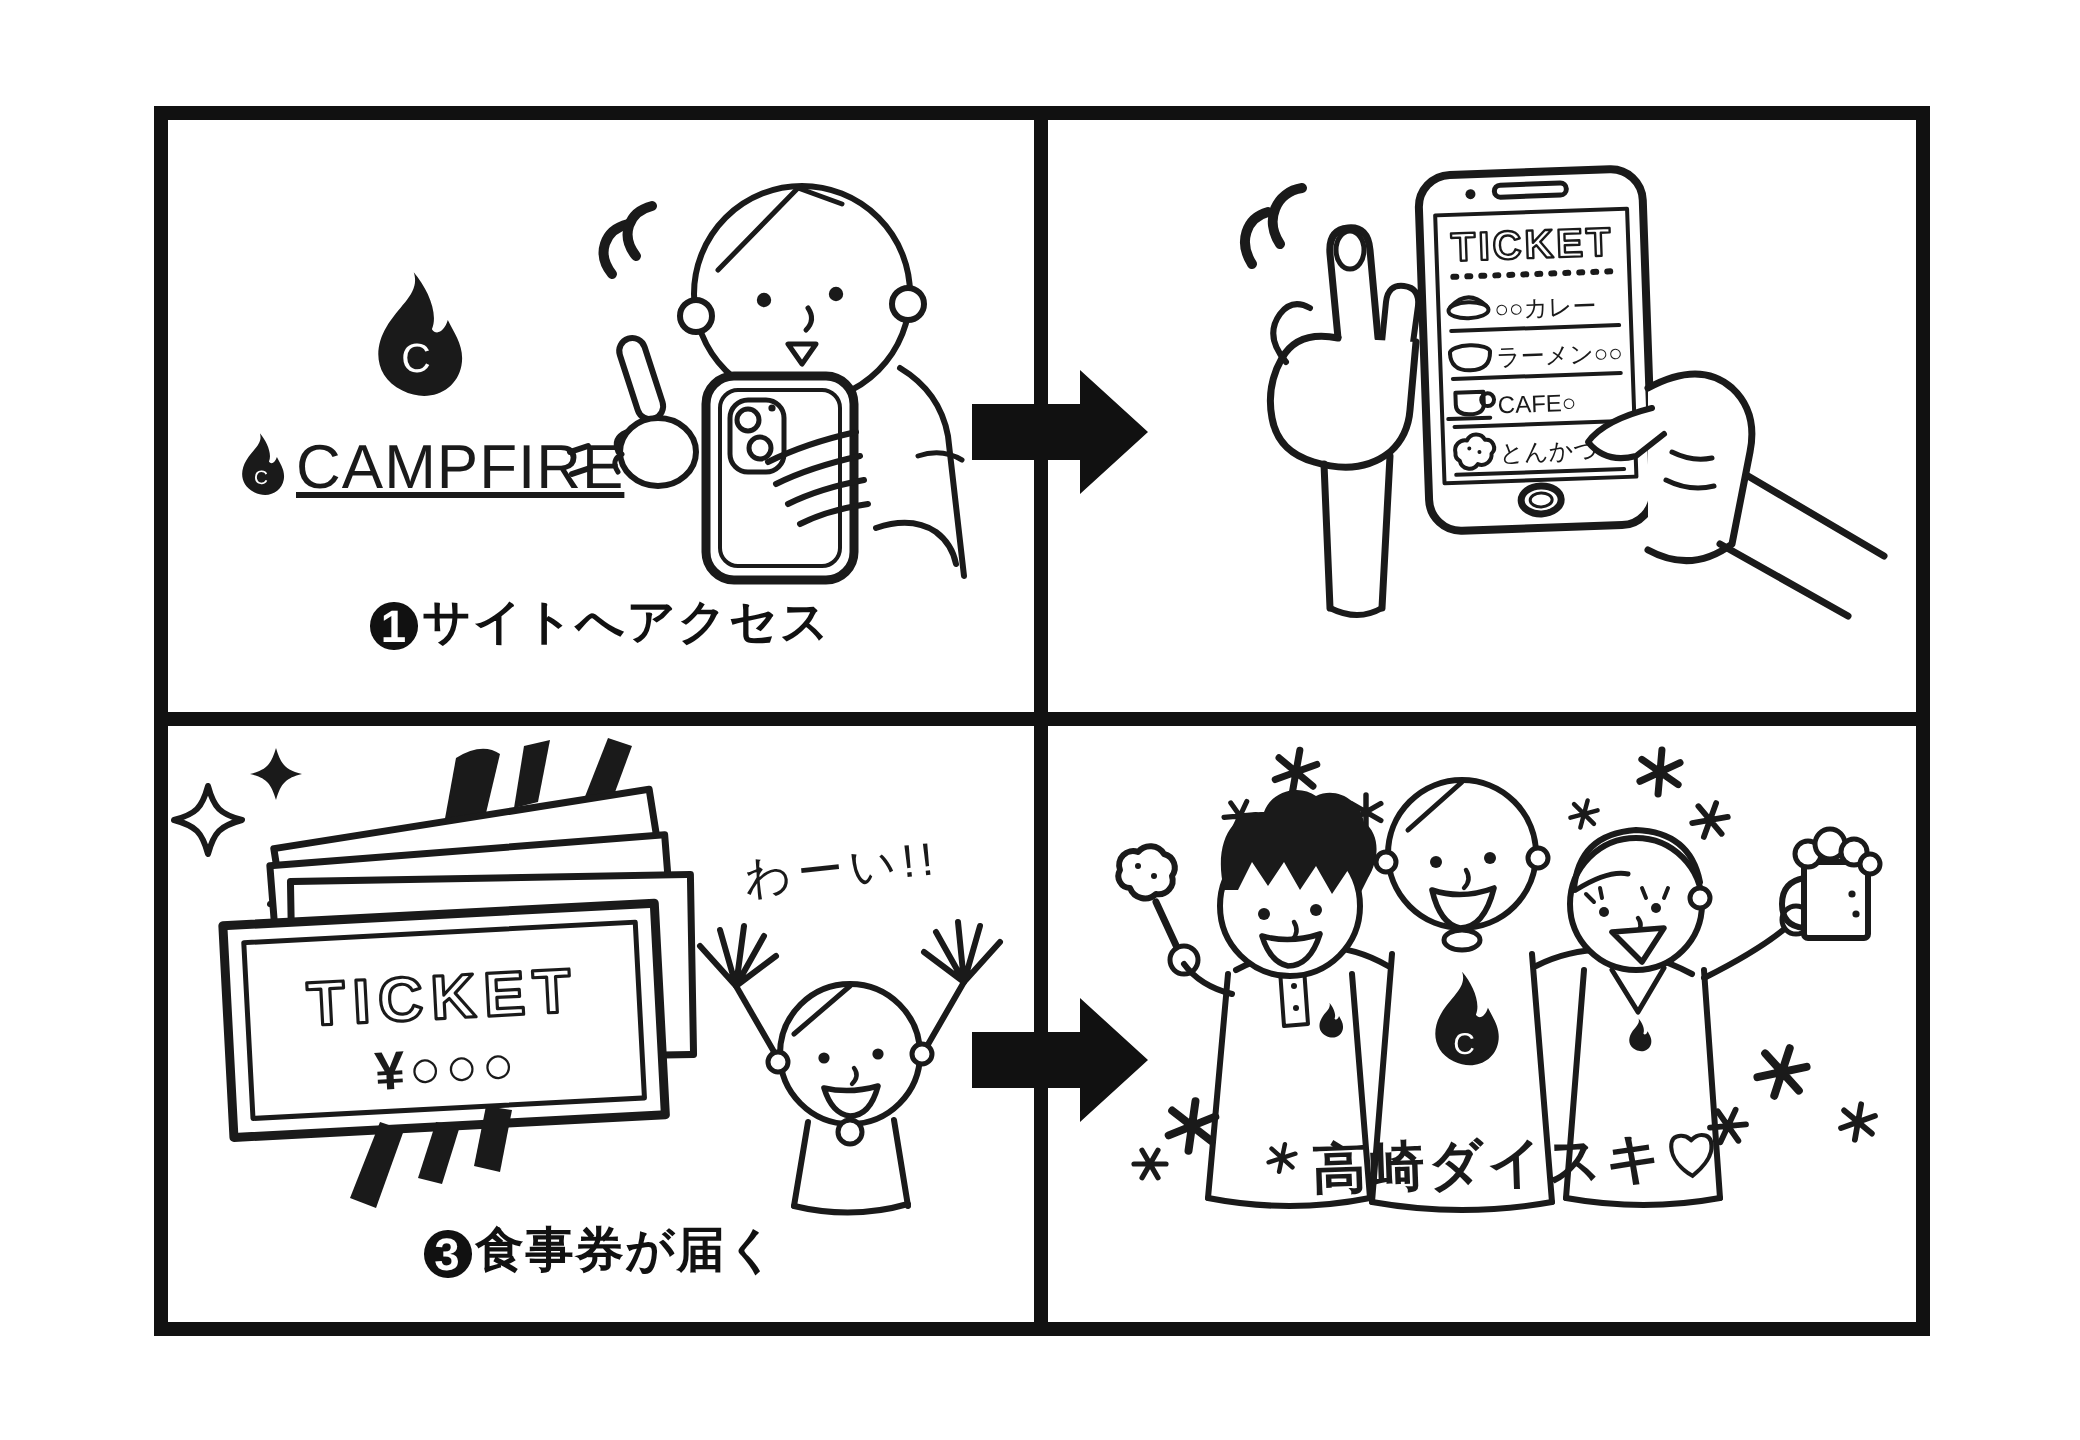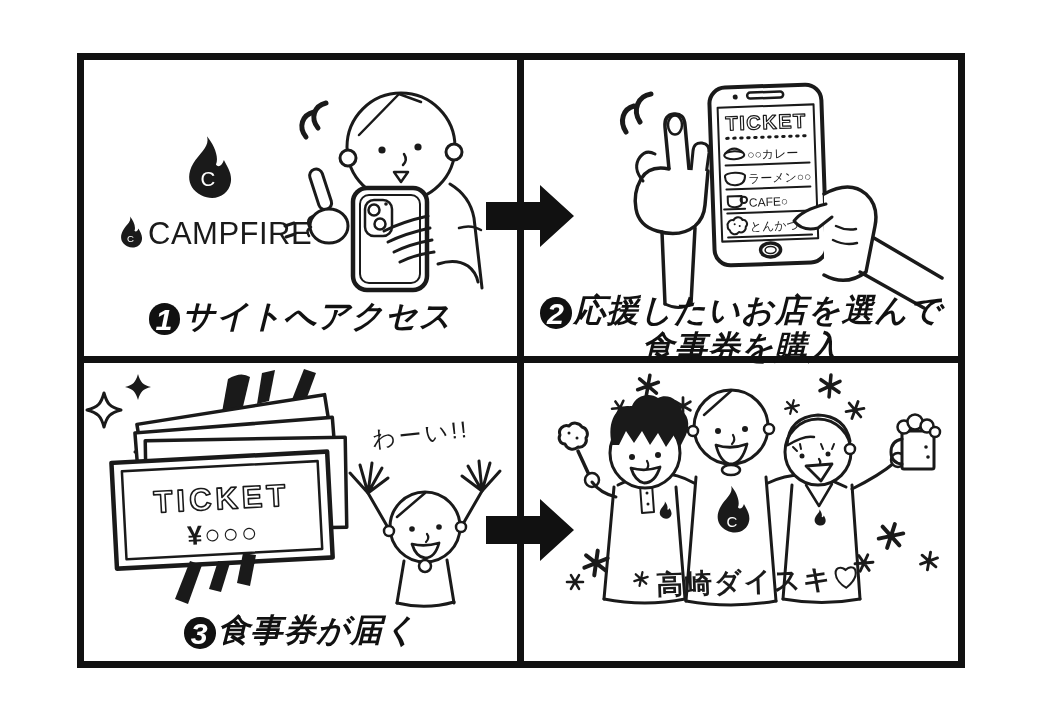--- a/index.html
+++ b/index.html
@@ -8,32 +8,32 @@
   .grid{position:absolute;left:77px;top:53px;width:888px;height:615px;
         border:7px solid #111;box-sizing:border-box;background:#fff;}
   .vdiv{position:absolute;left:433px;top:0;width:7px;height:601px;background:#111;}
   .hdiv{position:absolute;left:0;top:296px;width:874px;height:7px;background:#111;}
   .panel{position:absolute;}
   .p1{left:0;top:0;width:433px;height:296px;}
   .p2{left:440px;top:0;width:434px;height:296px;}
   .p3{left:0;top:303px;width:433px;height:298px;}
   .p4{left:440px;top:303px;width:434px;height:298px;}
   .caption{position:absolute;left:0;right:0;text-align:center;font-weight:800;
-           font-size:32px;letter-spacing:1px;line-height:1.16;color:#111;font-style:italic;}
+           font-size:24px;letter-spacing:1px;line-height:1.16;color:#111;}
   .badge{display:inline-block;width:1.04em;height:1.04em;line-height:1.08em;border-radius:50%;
          background:#111;color:#fff;text-align:center;font-size:0.95em;font-weight:bold;
          margin-right:2px;vertical-align:-0.1em;}
   .abs{position:absolute;}
   .ink{stroke:#1a1a1a;fill:none;stroke-width:3;stroke-linecap:round;stroke-linejoin:round;}
   .inkfill{fill:#1a1a1a;stroke:none;}
   svg text{font-family:"Liberation Sans",sans-serif;}
   .outline-text{fill:#fff;stroke:#1a1a1a;font-weight:bold;}
   .hand-label{fill:#1a1a1a;}
   .wordmark{position:absolute;left:34px;top:156px;display:flex;align-items:flex-end;gap:5px;}
-  .wordmark .wm-text{font-size:31px;font-weight:500;letter-spacing:0.5px;color:#1a1a1a;line-height:1;}
+  .wordmark .wm-text{font-size:31px;font-weight:500;letter-spacing:0.5px;color:#1a1a1a;line-height:1;text-decoration:underline;}
   .speech{position:absolute;left:288px;top:56px;font-size:23px;letter-spacing:3px;
           transform:rotate(-6deg);white-space:nowrap;}
   .handwriting{position:absolute;left:132px;top:200px;width:230px;font-size:27px;font-weight:bold;
           letter-spacing:2px;transform:rotate(-2deg);white-space:nowrap;}
   .arrow{position:absolute;width:88px;height:62px;}
   #arrow-top{left:486px;top:185px;}
   #arrow-bottom{left:486px;top:499px;}
   .defs-holder{position:absolute;width:0;height:0;overflow:hidden;}
 </style>
 </head>
@@ -166,24 +166,20 @@
           <ellipse cx="66" cy="174" rx="5.5" ry="3.5" stroke-width="1.5"></ellipse>
         </g>
         <g class="ink">
           <path d="M122,118 q26,-14 42,0 q13,12 9,32 l-9,46 q-20,15 -42,3" fill="#fff" stroke-width="3.5"></path>
           <path d="M124,128 q-24,6 -32,17 q9,11 24,7 l14,-11" fill="#fff"></path>
           <path d="M134,150 q10,5 20,3 M131,164 q12,6 24,3" stroke-width="2.5"></path>
           <path d="M172,162 L240,202" stroke-width="3.5"></path>
           <path d="M158,196 L222,232" stroke-width="3.5"></path>
         </g>
       </svg>
-      <div class="caption" style="top:232px;">
-        <div><span class="badge">2</span><span>応援したいお店を選んで</span></div>
-        <div>食事券を購入</div>
-      </div>
     </section>
 
     <section class="panel p3">
       <svg class="abs" style="left:0;top:4px;" width="270" height="240" viewBox="0 0 270 240">
         <path d="M20,26 C23,37 26,40 37,43 C26,46 23,49 20,60 C17,49 14,46 3,43 C14,40 17,37 20,26 Z" fill="#fff" class="ink" stroke-width="2.5"></path>
         <path d="M54,7 C56.5,15.5 59,18 67,20 C59,22 56.5,24.5 54,33 C51.5,24.5 49,22 41,20 C49,18 51.5,15.5 54,7 Z" class="inkfill"></path>
         <path d="M62,74 C64,81 66,83 73,85 C66,87 64,89 62,96 C60,89 58,87 51,85 C58,83 60,81 62,74 Z" fill="#fff" class="ink" stroke-width="2.2"></path>
         <path d="M144,12 q13,-8 22,-2 l-9,38 q-10,5 -19,-3 z" class="inkfill"></path>
         <path d="M178,6 l13,-3 l-6,31 l-12,3 z" class="inkfill"></path>
         <path d="M232,6 L220,2 L198,58 L211,63 Z" class="inkfill"></path>

